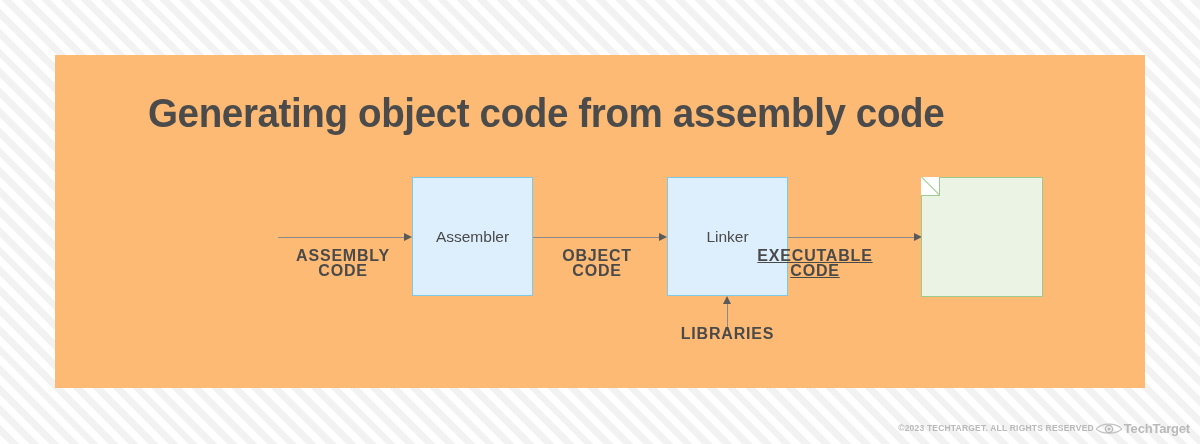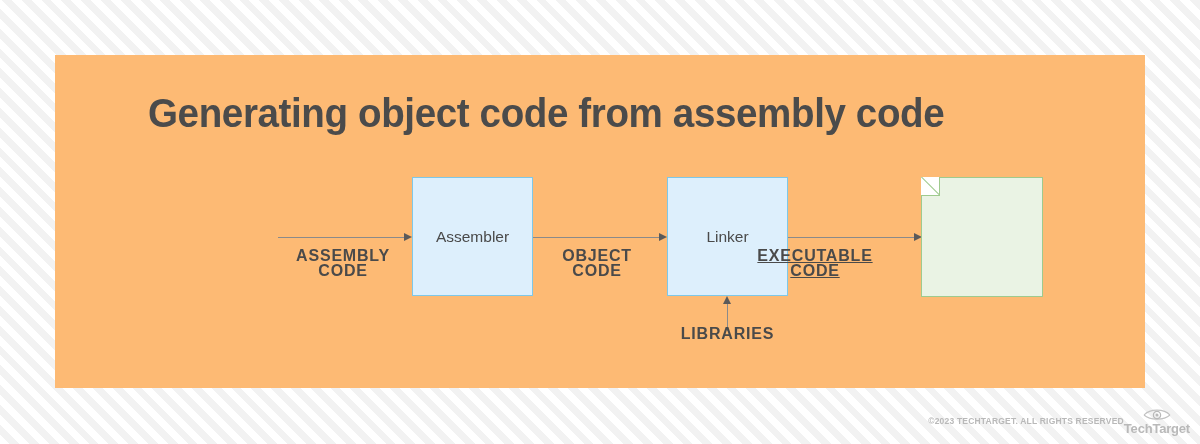--- a/index.html
+++ b/index.html
@@ -164,22 +164,22 @@
   }
   .copyright {
     font-size: 8.5px;
     font-weight: bold;
     letter-spacing: 0.2px;
     color: #b9b9b9;
     white-space: nowrap;
   }
   .tt-logo {
     display: flex;
-    flex-direction: column;
-    align-items: center;
+    flex-direction: row;
+    align-items: flex-start;
     line-height: 1;
   }
   .tt-wordmark {
     font-size: 13px;
     font-weight: bold;
     color: #b9b9b9;
     letter-spacing: -0.2px;
     margin-top: 1px;
   }
 </style>

